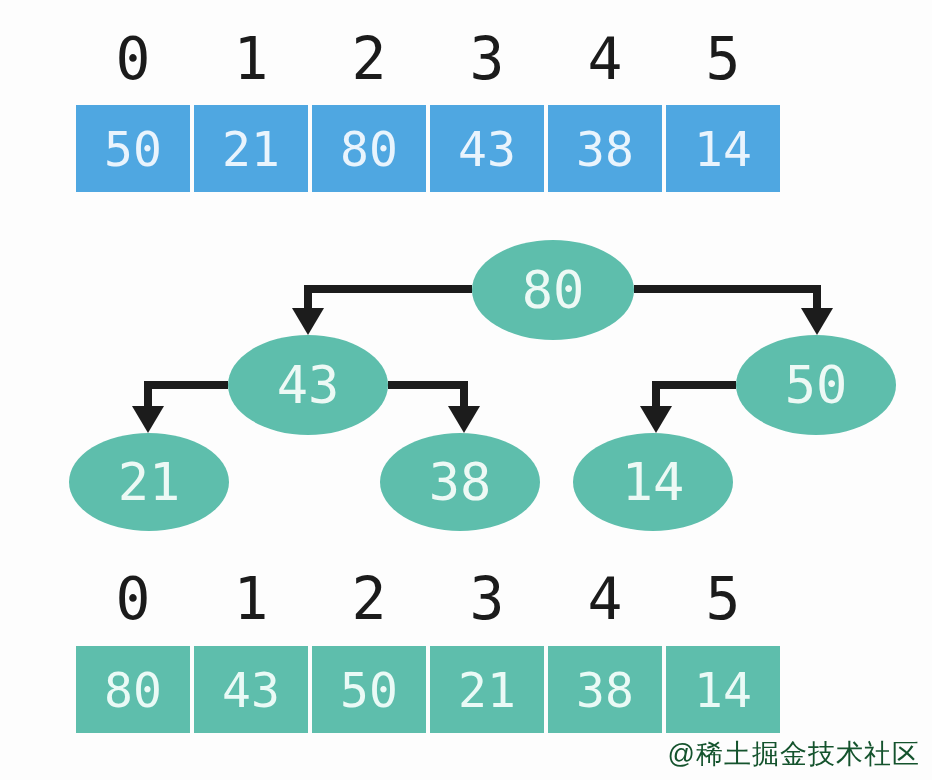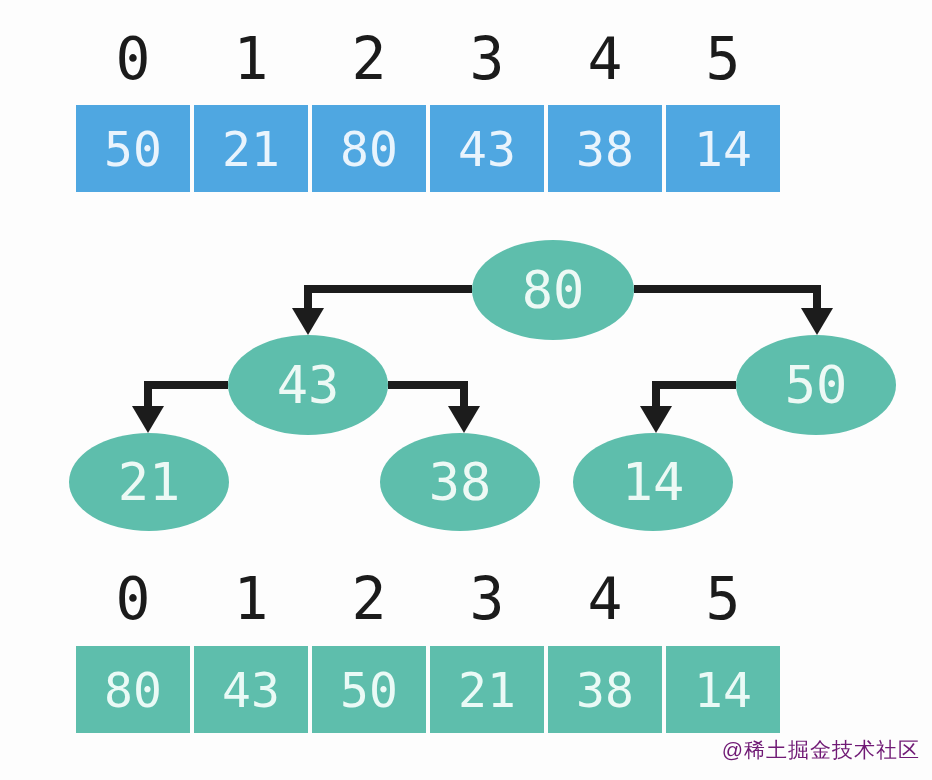--- a/index.html
+++ b/index.html
@@ -92,22 +92,22 @@
     stroke-linejoin: miter;
     stroke-linecap: butt;
   }
   #connector-layer polygon { fill: #1c1c1c; }
 
   
   #watermark {
     position: absolute;
     right: 12px;
     top: 736px;
-    font-size: 21px;
-    color: #701a75;
+    font-size: 27px;
+    color: #14532d;
     font-family: "Liberation Sans", sans-serif;
     letter-spacing: 1px;
   }
 </style>
 </head>
 <body>
 
 <div id="stage">
 
   <div class="index-row" id="top-index-row">

